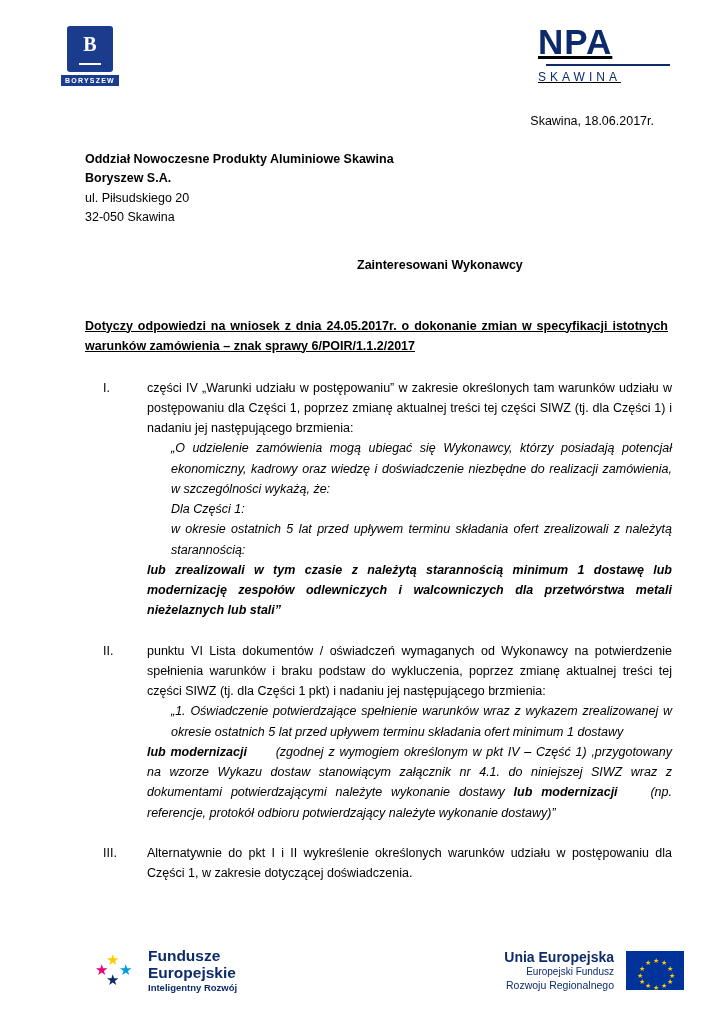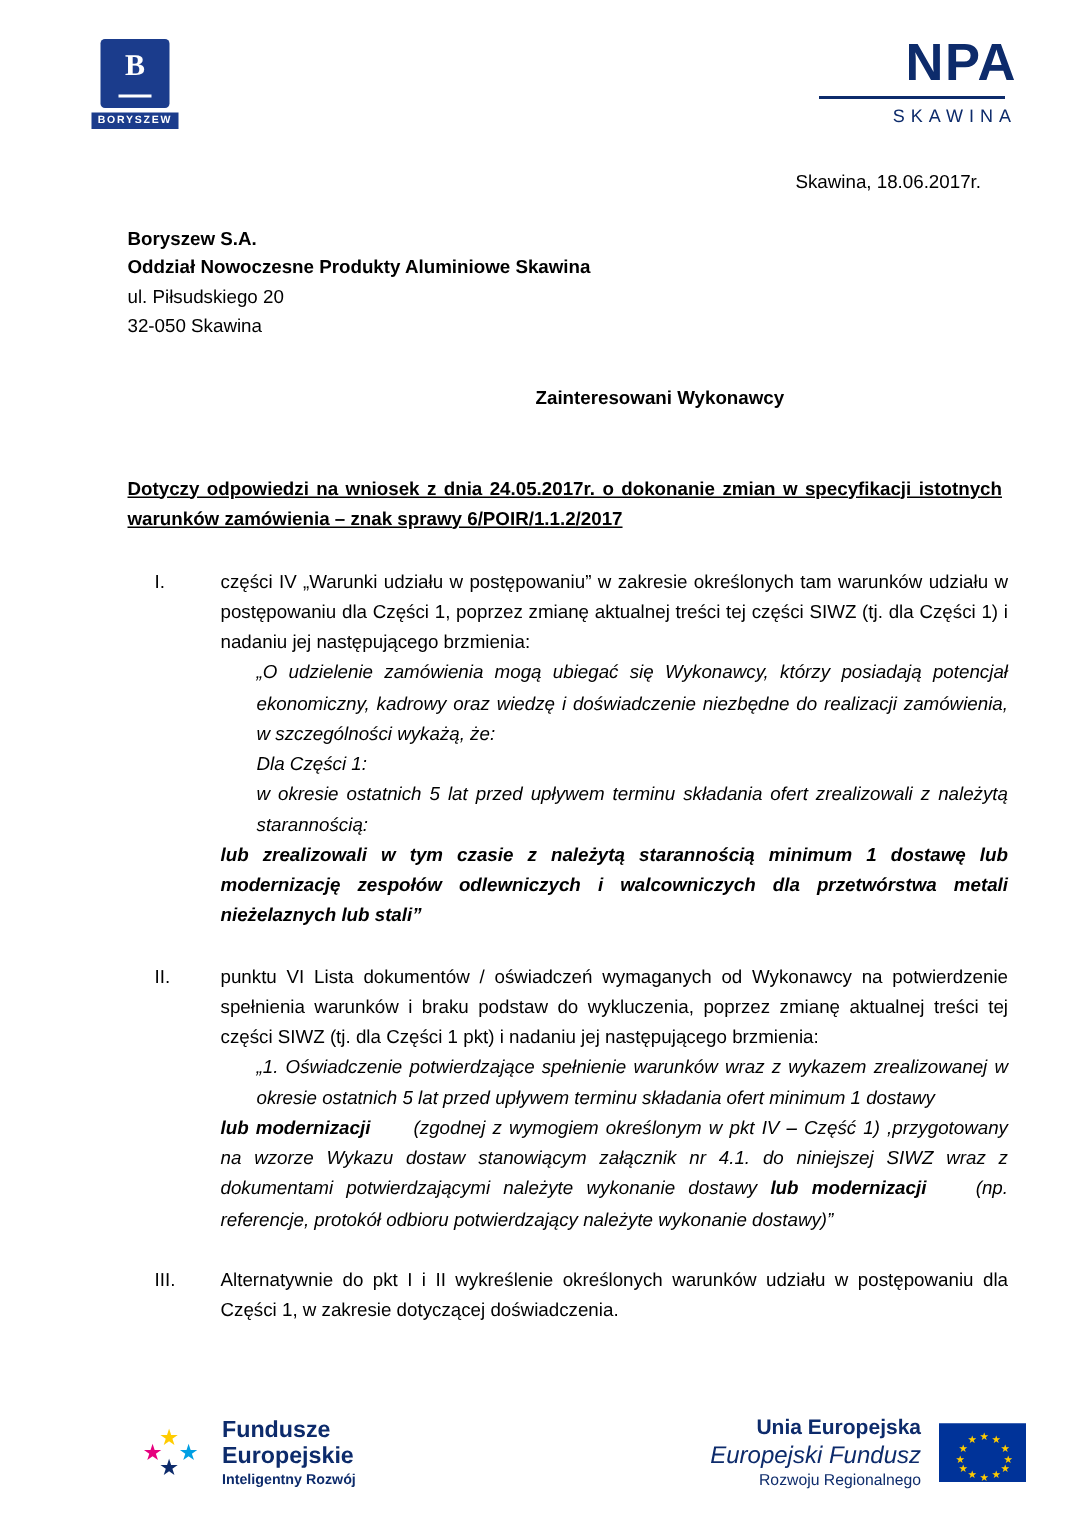--- a/index.html
+++ b/index.html
@@ -72,22 +72,23 @@
     letter-spacing: 1.2px;
     text-align: center;
     padding: 2px 0;
     font-weight: bold;
   }
 
   .logo-npa {
     position: absolute;
     right: 46px;
     top: 24px;
-    text-align: right;
+    text-align: left;
     width: 140px;
+    text-decoration: underline;
   }
   .logo-npa .npa {
     color: #0d2b6b;
     font-weight: bold;
     font-size: 35px;
     letter-spacing: 1px;
     line-height: 1;
     font-family: "Liberation Sans", sans-serif;
   }
   .logo-npa .rule {
@@ -217,21 +218,21 @@
     align-items: center;
     margin-left: 32px;
   }
   .ue-text {
     color: #0d2b6b;
     text-align: right;
     margin-right: 12px;
     line-height: 1.25;
   }
   .ue-text .t1 { font-size: 14px; font-weight: bold; }
-  .ue-text .t2 { font-size: 16px; font-style: italic; }
+  .ue-text .t2 { font-size: 10px; }
   .ue-text .t3 { font-size: 10.5px; }
 
   .ue-flag {
     width: 58px;
     height: 39px;
     background: #003399;
     position: relative;
     border: 1px solid #003399;
   }
   .ue-flag .star {
@@ -260,22 +261,22 @@
       <div class="rule"></div>
       <div class="skawina">SKAWINA</div>
     </div>
   </div>
 
   <div class="content">
 
     <div class="date-line">Skawina, 18.06.2017r.</div>
 
     <div class="addressee">
+      <div class="b">Oddział Nowoczesne Produkty Aluminiowe Skawina</div>
       <div class="b">Boryszew S.A.</div>
-      <div class="b">Oddział Nowoczesne Produkty Aluminiowe Skawina</div>
       <div>ul. Piłsudskiego 20</div>
       <div>32-050 Skawina</div>
     </div>
 
     <div class="recipients">Zainteresowani Wykonawcy</div>
 
     <div class="subject">Dotyczy odpowiedzi na wniosek z dnia 24.05.2017r. o dokonanie zmian w specyfikacji istotnych warunków zamówienia – znak sprawy 6/POIR/1.1.2/2017</div>
 
 
     <ol class="roman">

